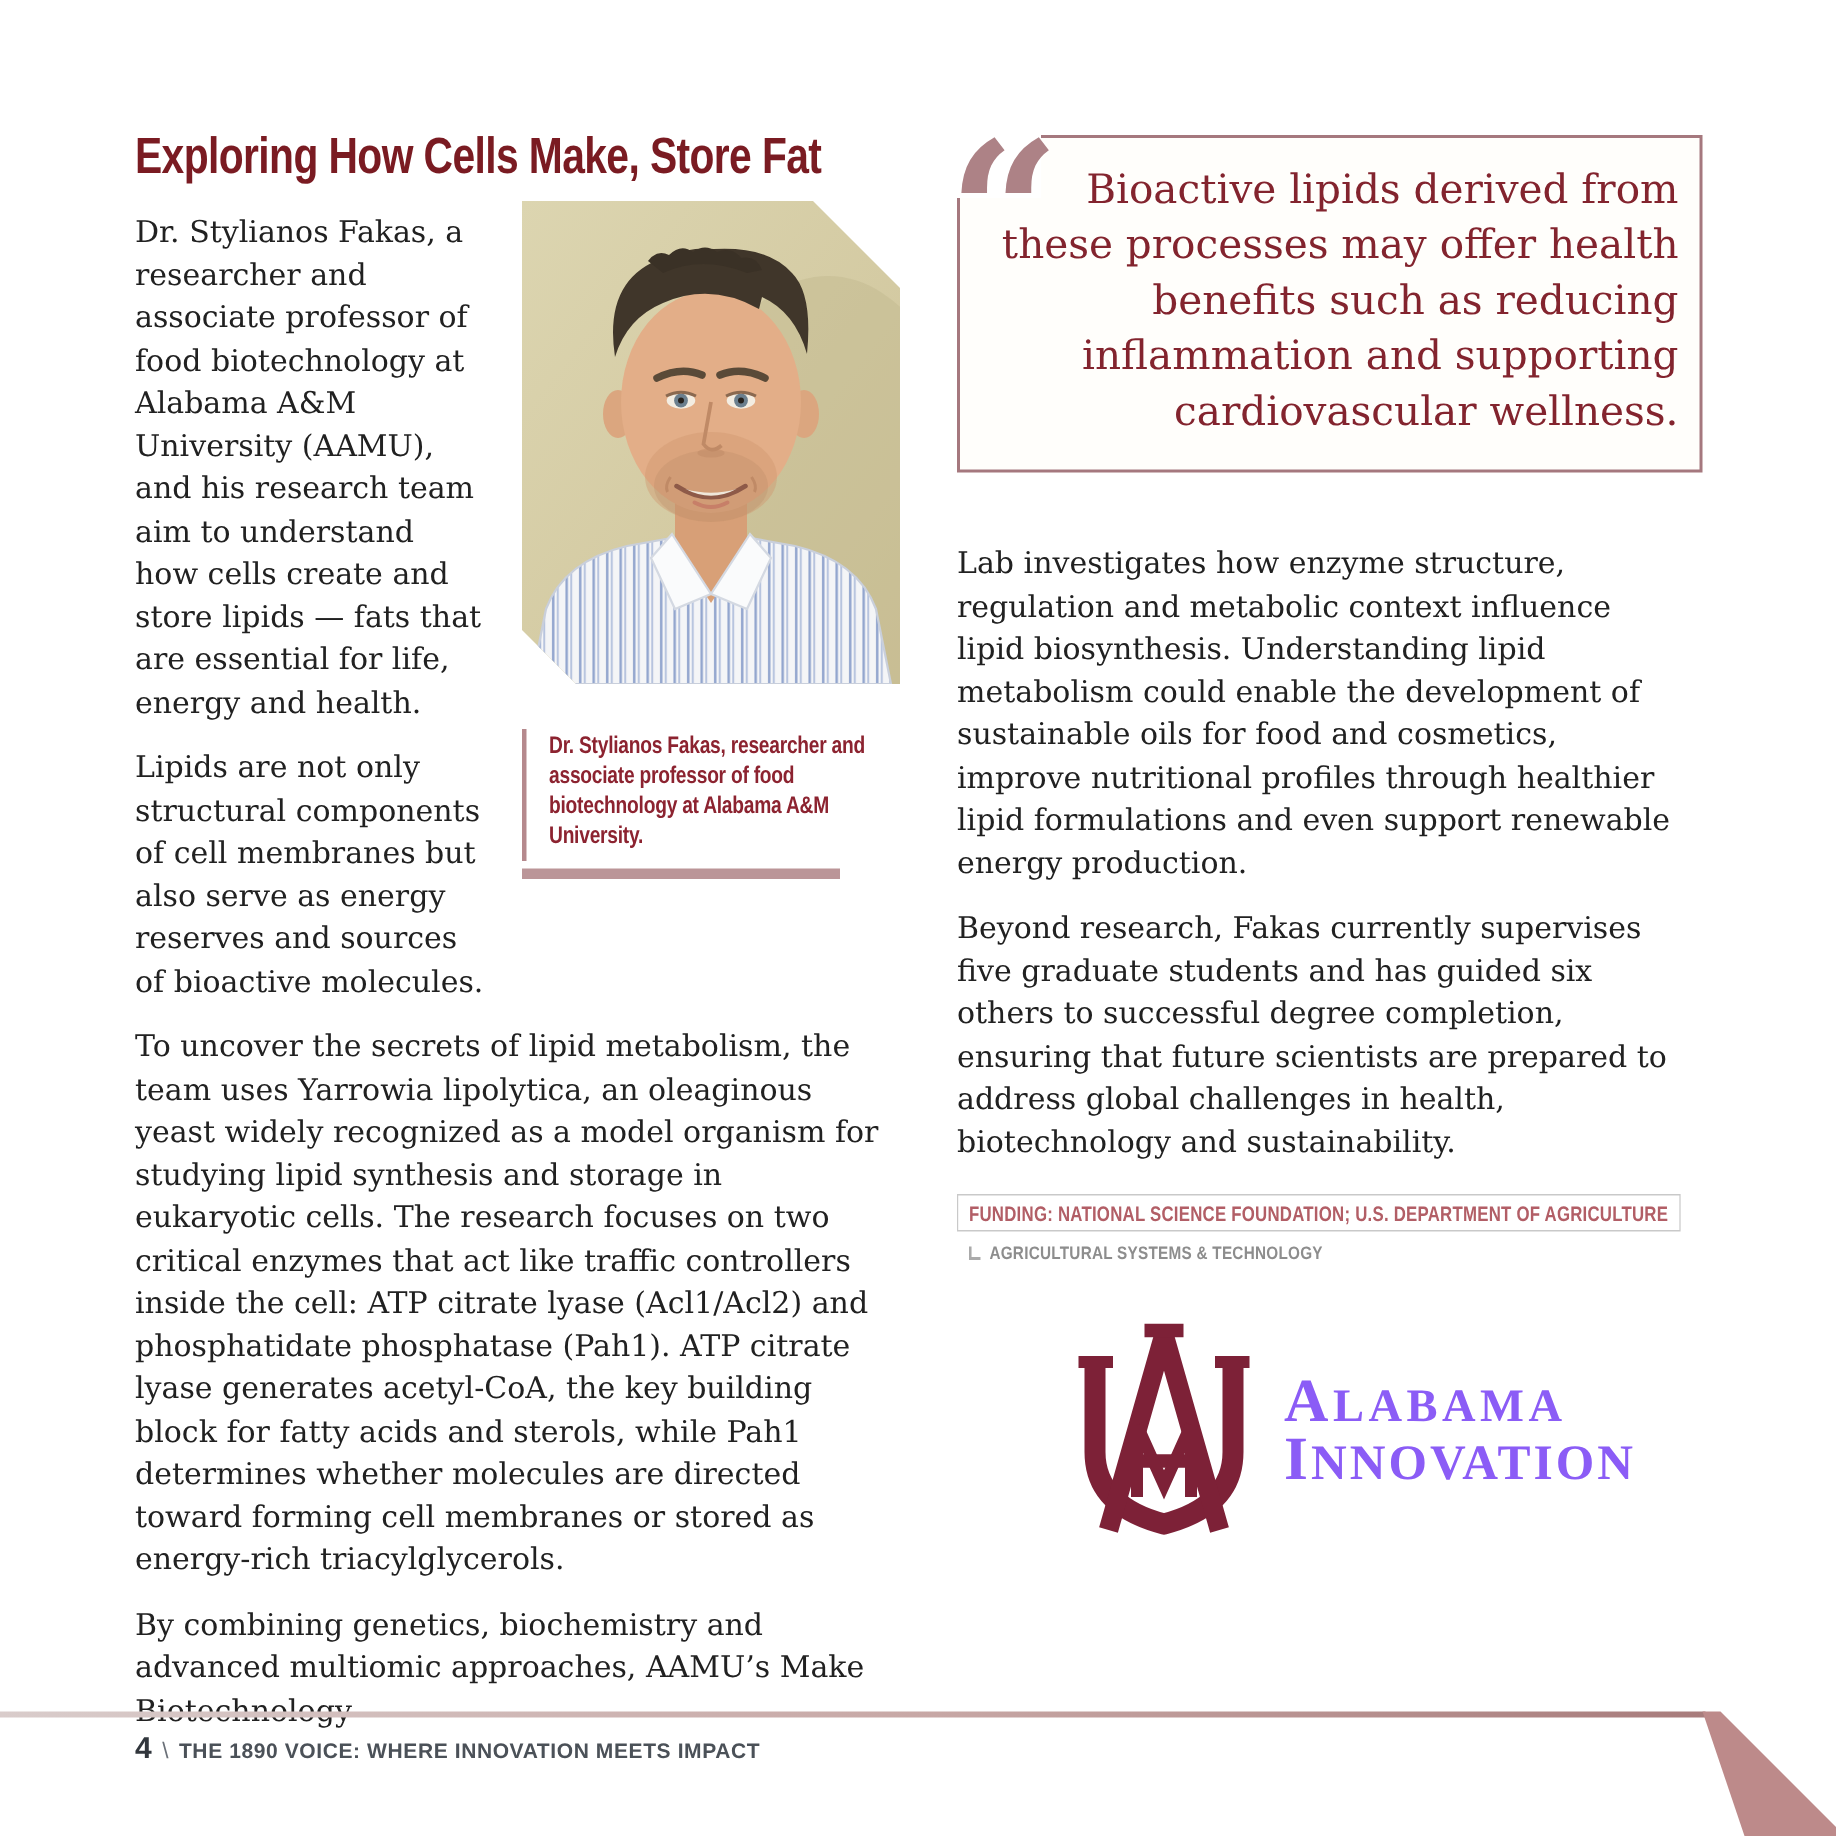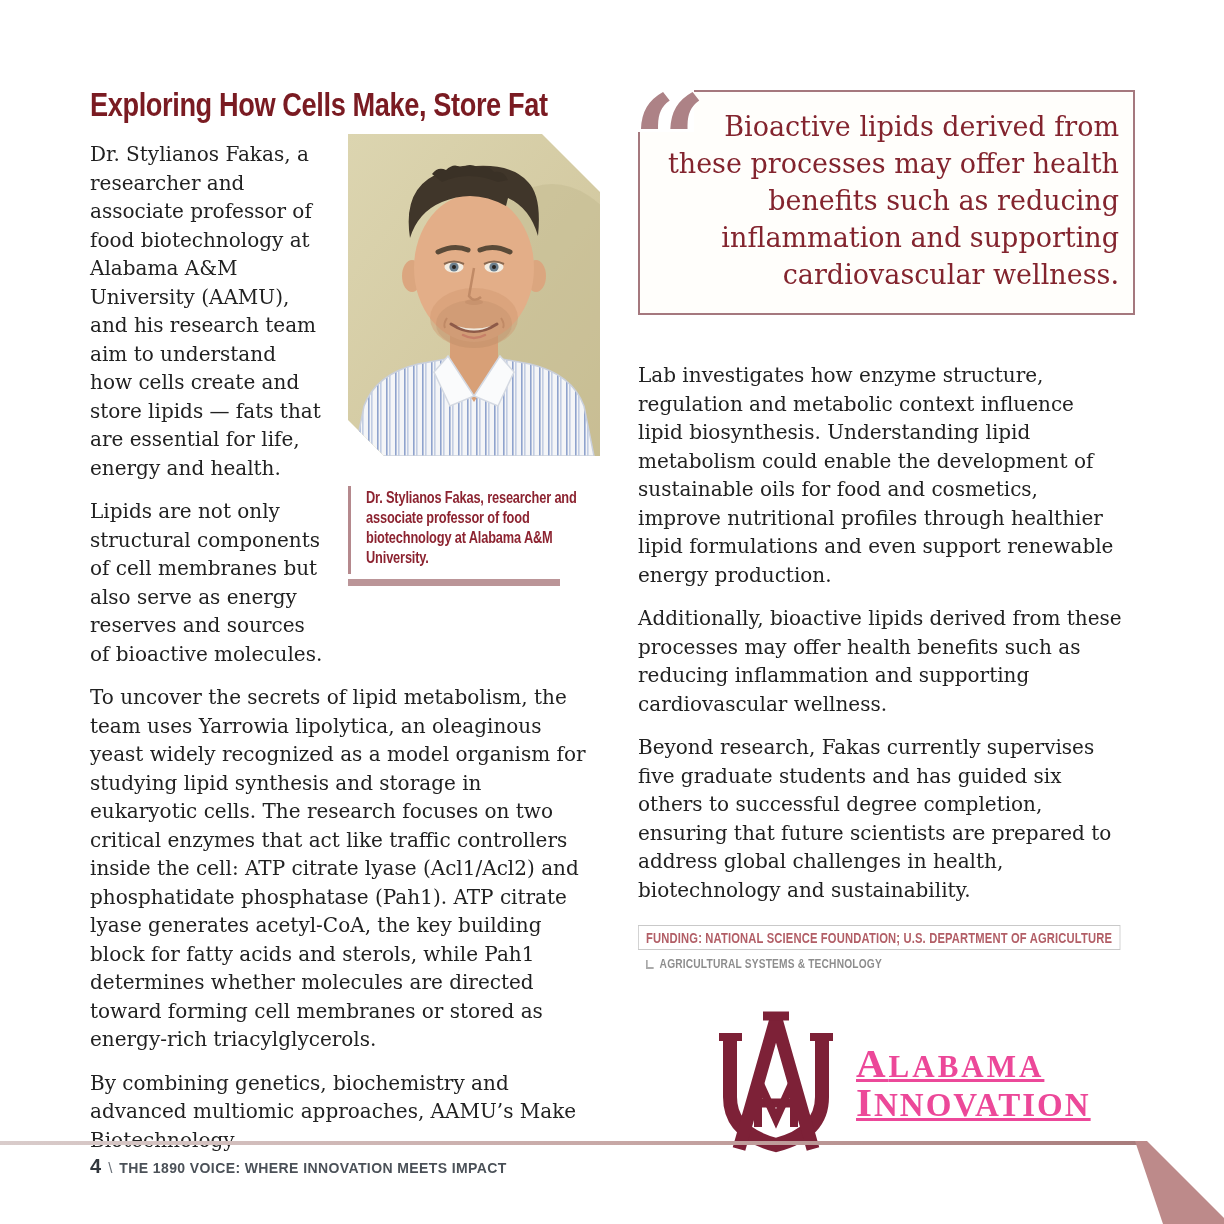--- a/index.html
+++ b/index.html
@@ -38,21 +38,21 @@
                font:bold 14px/16px "Liberation Sans",sans-serif;letter-spacing:.2px;
                transform:scaleX(.8);transform-origin:0 0;}
   .funding-sub{margin:7px 0 0 8px;display:flex;align-items:center;gap:7px;color:#8d8d8d;
                font:bold 12px/14px "Liberation Sans",sans-serif;letter-spacing:.2px;
                transform:scaleX(.85);transform-origin:0 0;white-space:nowrap;}
   .corner-bracket{display:inline-block;width:7px;height:7px;border-left:2px solid #aaaaaa;
                   border-bottom:2px solid #aaaaaa;flex:0 0 auto;}
 
   
   .logo{display:flex;align-items:center;gap:20px;margin:38px 0 0 78px;}
-  .logo-text{color:#ec4899;font-family:"Liberation Serif",serif;font-weight:bold;text-decoration:underline;}
+  .logo-text{color:#8b5cf6;font-family:"Liberation Serif",serif;font-weight:bold;}
   .logo-line1{font-size:31px;line-height:34px;letter-spacing:3px;}
   .logo-line1::first-letter{font-size:41px;}
   .logo-line2{font-size:47px;line-height:50px;letter-spacing:1px;}
   .logo-line3{font-size:33px;line-height:36px;letter-spacing:2px;}
   .logo-line3::first-letter{font-size:41px;}
 
   
   .footer-line{position:absolute;left:0;top:1141px;width:1137px;height:4px;
                background:linear-gradient(90deg,#d9cccb 0%,#c7a7a5 55%,#a87c7c 100%);}
   .footer-text{position:absolute;left:90px;top:1155px;display:flex;align-items:baseline;gap:7px;
@@ -147,21 +147,20 @@
   <div class="col-right">
 
     <div class="quote-box">
       <span class="quote-mask"></span>
       <span class="quote-mark">“</span>
       <p class="quote-text">Bioactive lipids derived from these processes may offer health benefits such as reducing inflammation and supporting cardiovascular wellness.</p>
     </div>
 
     <div class="body-copy">
       <p>Lab investigates how enzyme structure, regulation and metabolic context influence lipid biosynthesis. Understanding lipid metabolism could enable the development of sustainable oils for food and cosmetics, improve nutritional profiles through healthier lipid formulations and even support renewable energy production.</p>
-      <p>Additionally, bioactive lipids derived from these processes may offer health benefits such as reducing inflammation and supporting cardiovascular wellness.</p>
       <p>Beyond research, Fakas currently supervises five graduate students and has guided six others to successful degree completion, ensuring that future scientists are prepared to address global challenges in health, biotechnology and sustainability.</p>
     </div>
 
     <div class="funding-box">FUNDING: NATIONAL SCIENCE FOUNDATION; U.S. DEPARTMENT OF AGRICULTURE</div>
     <div class="funding-sub">
       <span class="corner-bracket"></span>
       <span>AGRICULTURAL SYSTEMS &amp; TECHNOLOGY</span>
     </div>
 
     <div class="logo">

